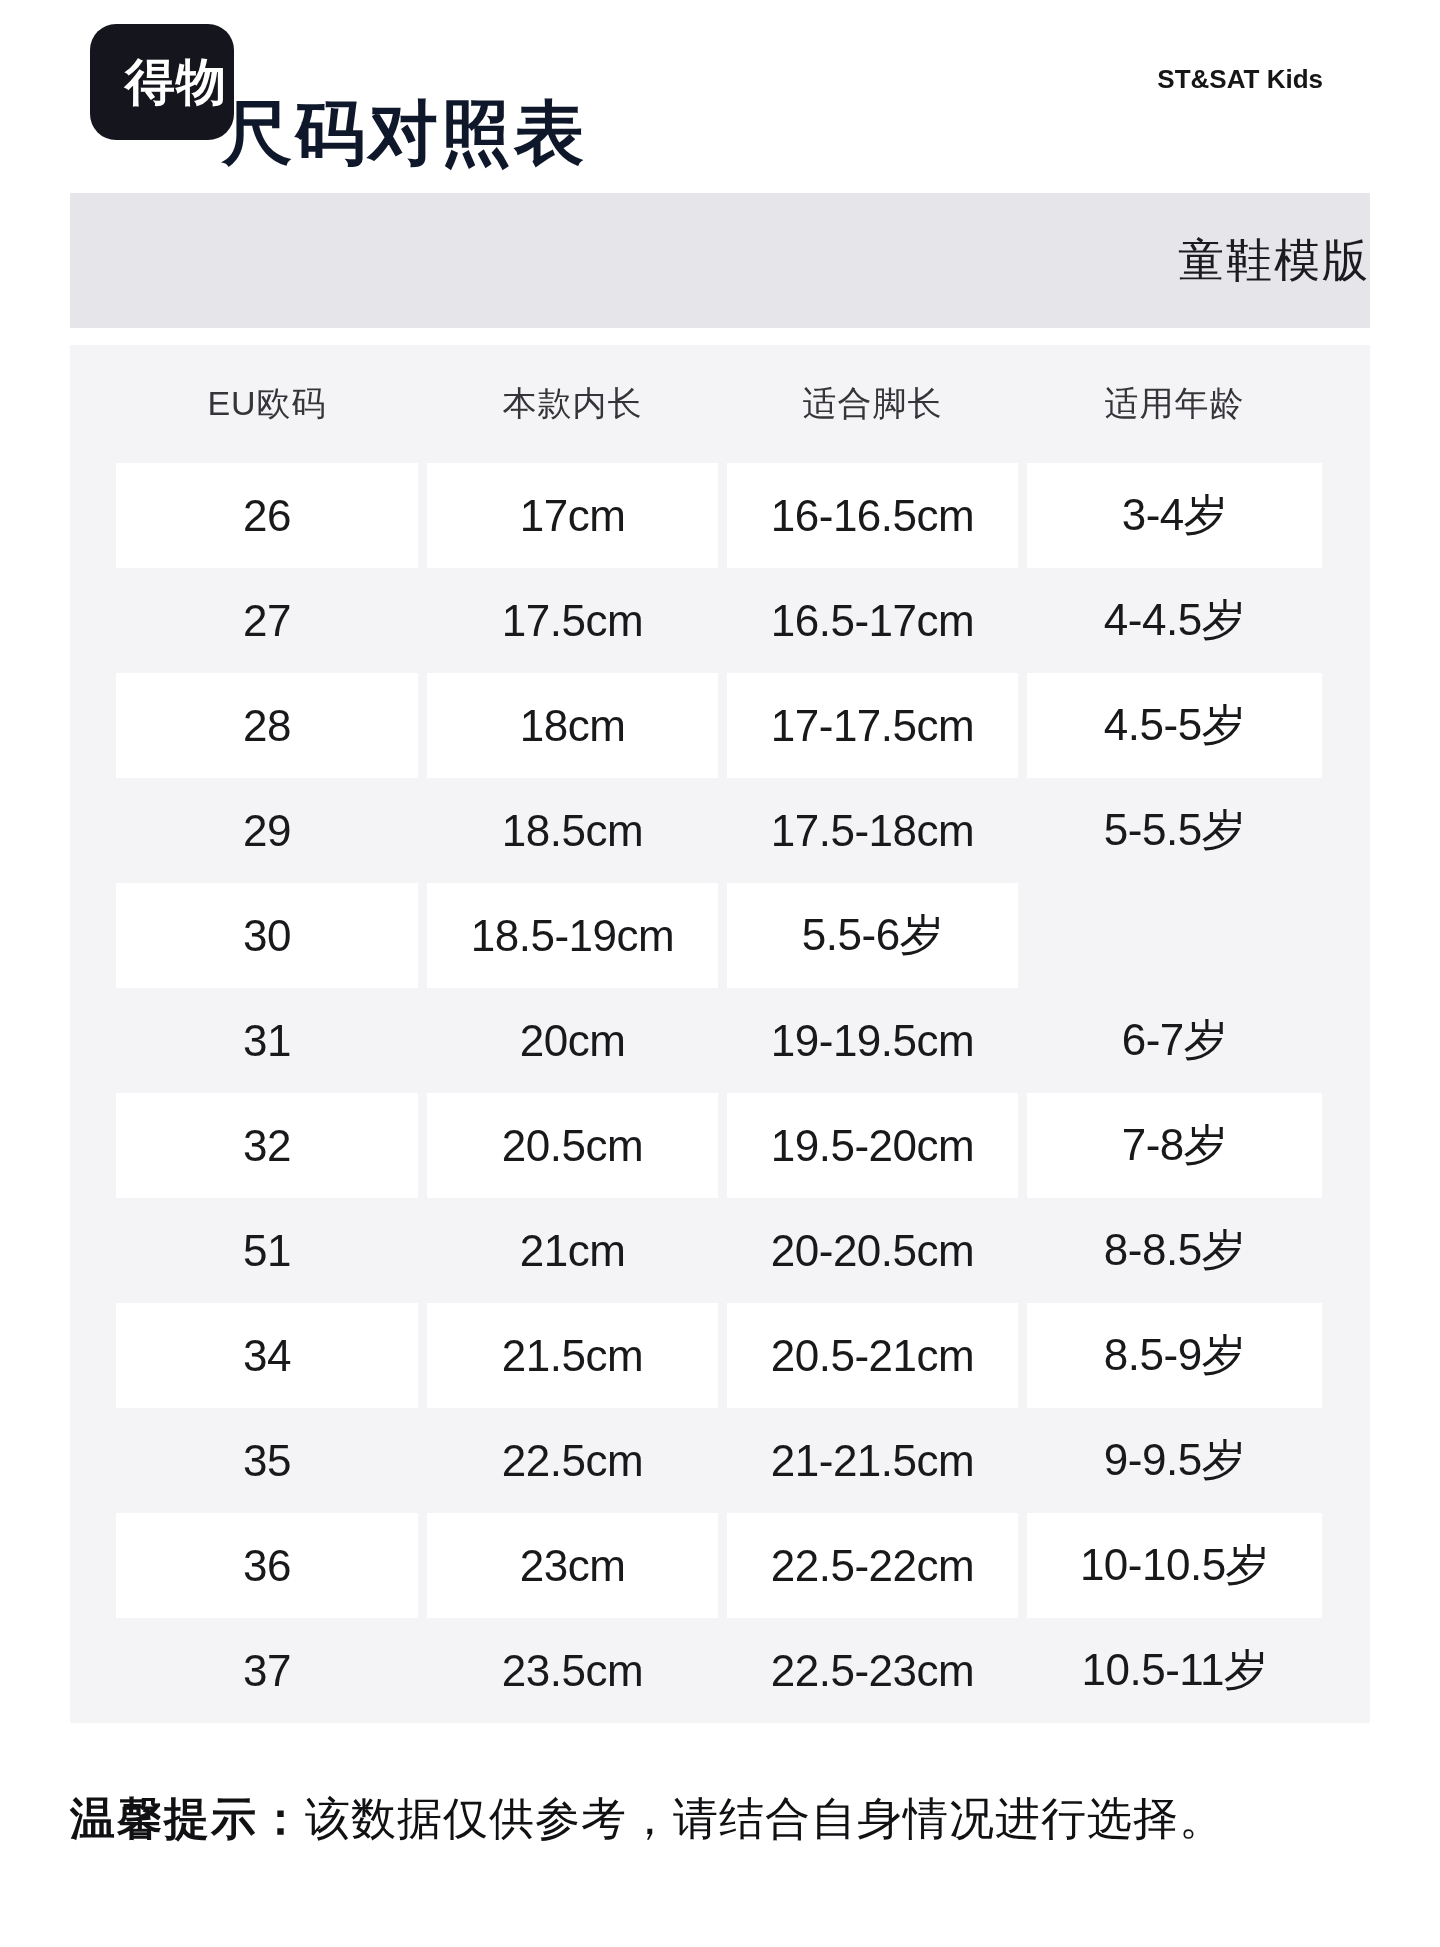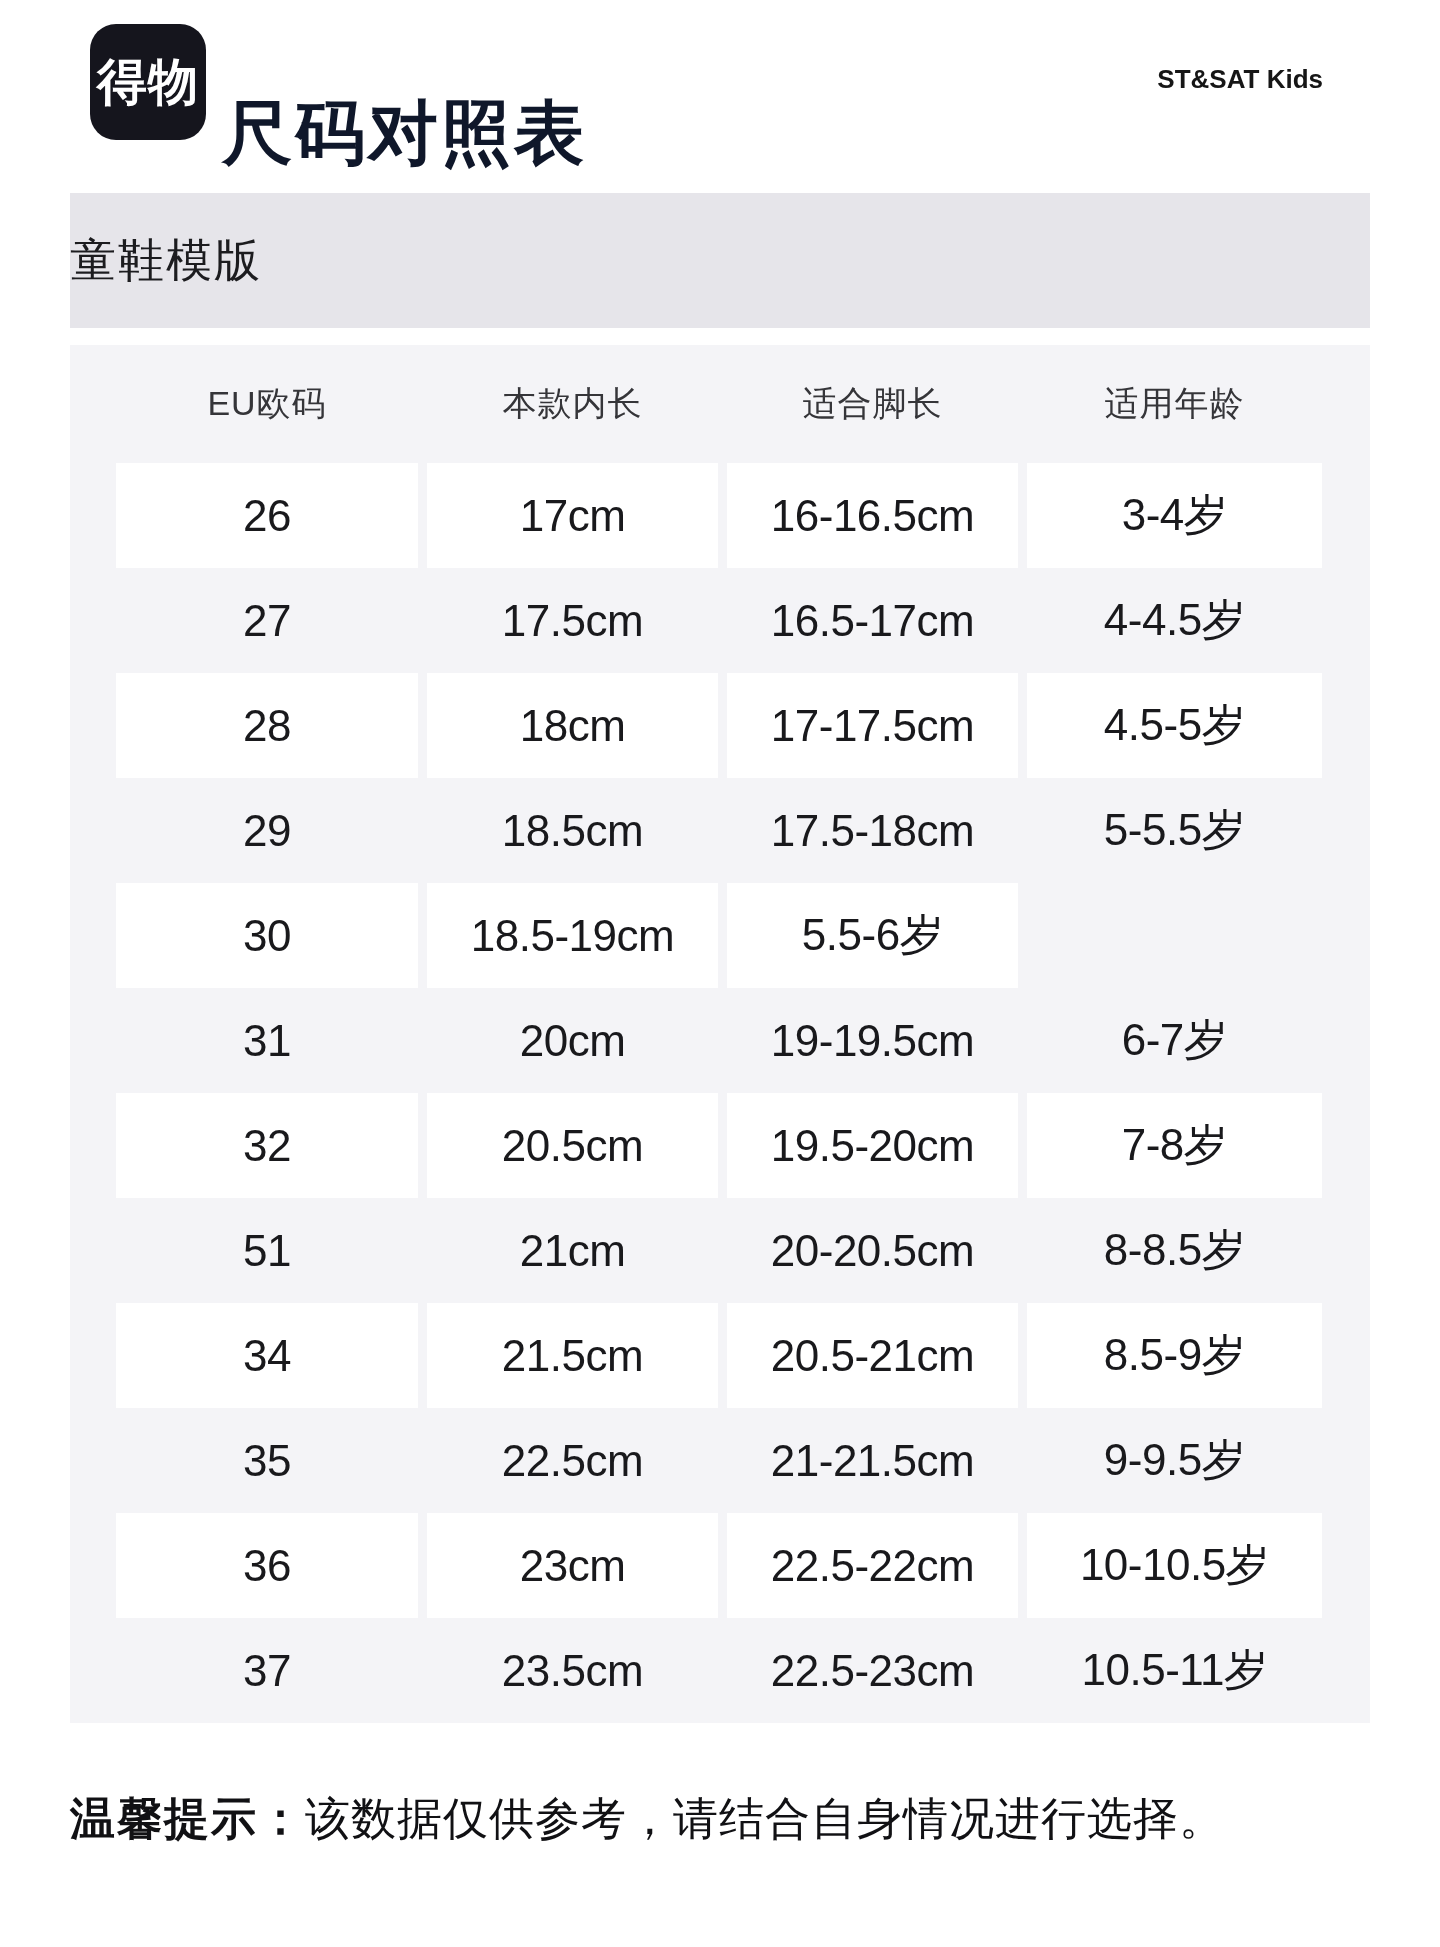--- a/index.html
+++ b/index.html
@@ -13,38 +13,38 @@
     overflow: hidden;
   }
   .page { position: relative; width: 1440px; height: 1947px; }
 
   
   .logo {
     position: absolute; left: 90px; top: 24px;
     width: 116px; height: 116px;
     background: #15151d; border-radius: 26px;
     display: flex; align-items: center; justify-content: center;
-    color: #ffffff; font-size: 50px; font-weight: 700; letter-spacing: 1px;
+    color: #ffffff; font-size: 50px; font-weight: 700; letter-spacing: 1px; padding-left: 28px;
   }
   .title {
     position: absolute; left: 222px; top: 50px;
     font-size: 70px; line-height: 1.05; font-weight: 600;
     letter-spacing: 3px; color: #0f172a;
   }
   .brand {
     position: absolute; right: 117px; top: 64px;
     font-size: 26px; font-weight: 700; color: #161616;
   }
 
   
   .banner {
     position: absolute; left: 70px; top: 193px;
     width: 1300px; height: 135px;
     background: #e6e5ea;
-    display: flex; align-items: center; justify-content: flex-start;
+    display: flex; align-items: center; justify-content: flex-end;
     font-size: 46px; color: #1c1c1f; letter-spacing: 2px;
   }
 
   
   .table-wrap {
     position: absolute; left: 70px; top: 345px;
     width: 1300px; height: 1378px;
     background: #f4f4f7;
     box-sizing: border-box;
     padding: 0 48px 0 46px;

